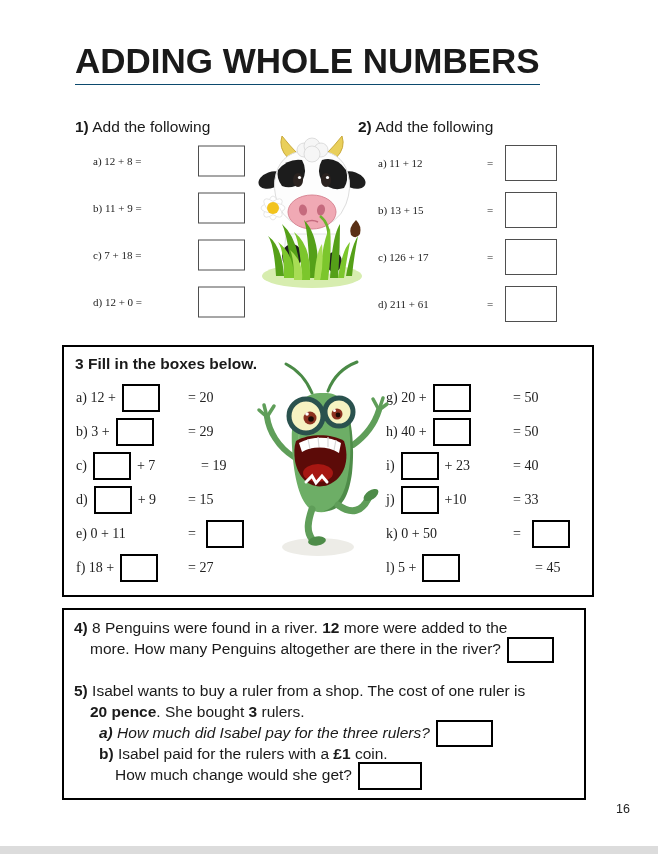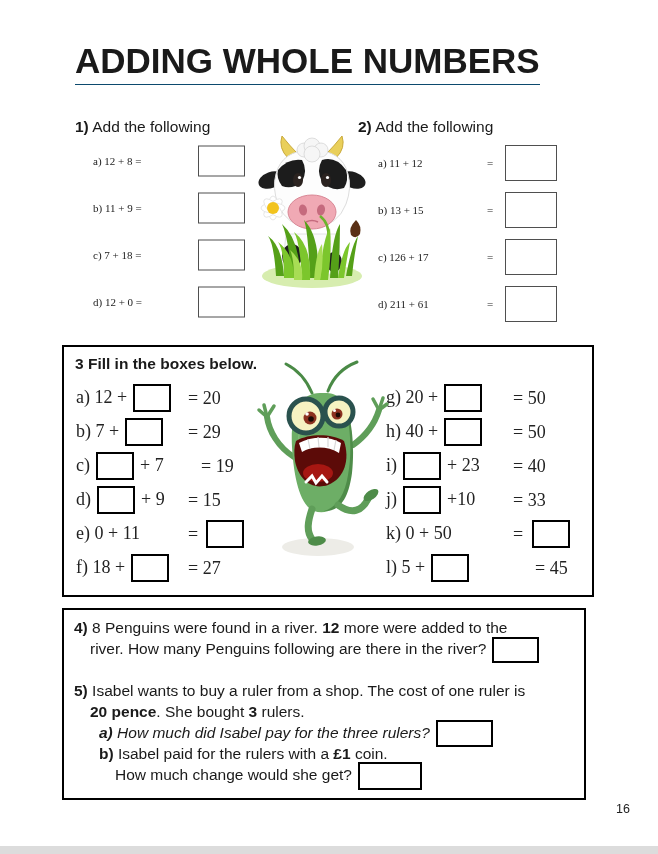--- a/index.html
+++ b/index.html
@@ -29,21 +29,21 @@
   .sec2 .ansbox{width:52px;height:36px;}
   .abs{position:absolute;top:50%;transform:translateY(-50%);}
   .cow{position:absolute;left:246px;top:124px;}
   .box3{
     position:absolute;left:62px;top:345px;width:532px;height:252px;
     border:2px solid #000;box-sizing:border-box;
   }
   .box3 .sec-header{position:absolute;left:11px;top:8px;font-weight:700;}
   .col-left{position:absolute;left:12px;top:36px;}
   .col-right{position:absolute;left:322px;top:36px;}
-  .box3 .eq-row{height:29px;margin-bottom:5px;font-size:18px;}
+  .box3 .eq-row{height:29px;margin-bottom:5px;font-size:14px;}
   .box3 .ansbox{width:38px;height:28px;border:2.5px solid #000;}
   .monster{position:absolute;left:192px;top:12px;}
   .box45{
     position:absolute;left:62px;top:608px;width:524px;height:192px;
     border:2px solid #000;box-sizing:border-box;padding:7px 10px;
   }
   .wline{min-height:21px;line-height:21px;font-size:15.5px;}
   .wline .bold{font-weight:700;}
   .inline-box{
     display:inline-block;border:2.5px solid #000;box-sizing:border-box;
@@ -189,21 +189,21 @@
 
 <div class="box3">
   <div class="sec-header">3 Fill in the boxes below.</div>
   <div class="col-left">
       <div class="eq-row">
         <span>a) 12 +</span>
         <span class="ansbox"></span>
         <span class="abs" style="left: 112px;">= 20</span>
       </div>
       <div class="eq-row">
-        <span>b) 7 +</span>
+        <span>b) 3 +</span>
         <span class="ansbox"></span>
         <span class="abs" style="left: 112px;">= 29</span>
       </div>
       <div class="eq-row">
         <span>c)</span>
         <span class="ansbox"></span>
         <span>+ 7</span>
         <span class="abs" style="left: 112px; margin-left: 13px;">= 19</span>
       </div>
       <div class="eq-row">
@@ -303,21 +303,21 @@
 
     <path d="M56 150 C 52 162 50 172 56 180" stroke="#5f9e59" stroke-width="7" fill="none" stroke-linecap="round"></path>
     <ellipse cx="61" cy="182" rx="9" ry="4.5" fill="#4e8c49" transform="rotate(-8 61 182)"></ellipse>
     <path d="M82 146 C 96 156 106 152 112 140" stroke="#5f9e59" stroke-width="7" fill="none" stroke-linecap="round"></path>
     <ellipse cx="115" cy="136" rx="8.5" ry="4.5" fill="#4e8c49" transform="rotate(-35 115 136)"></ellipse>
   </svg>
 </div>
 
 <div class="box45">
     <div class="wline"><span class="bold">4)</span><span> 8 Penguins were found in a river. </span><span class="bold">12</span><span> more were added to the</span></div>
-    <div class="wline"><span>river. How many Penguins following are there in the river?</span><span class="inline-box"></span></div>
+    <div class="wline"><span>more. How many Penguins altogether are there in the river?</span><span class="inline-box"></span></div>
     <div class="wline"></div>
     <div class="wline"><span class="bold">5)</span><span> Isabel wants to buy a ruler from a shop. The cost of one ruler is</span></div>
     <div class="wline"><span class="bold">20 pence</span><span>. She bought </span><span class="bold">3</span><span> rulers.</span></div>
     <div class="wline"><span class="bold">a)</span><span> How much did Isabel pay for the three rulers?</span><span class="inline-box"></span></div>
     <div class="wline"><span class="bold">b)</span><span> Isabel paid for the rulers with a </span><span class="bold">£1</span><span> coin.</span></div>
     <div class="wline"><span>How much change would she get?</span><span class="inline-box"></span></div>
   </div>
 
 <div class="pagenum">16</div>
 <div class="footer-strip"></div>

